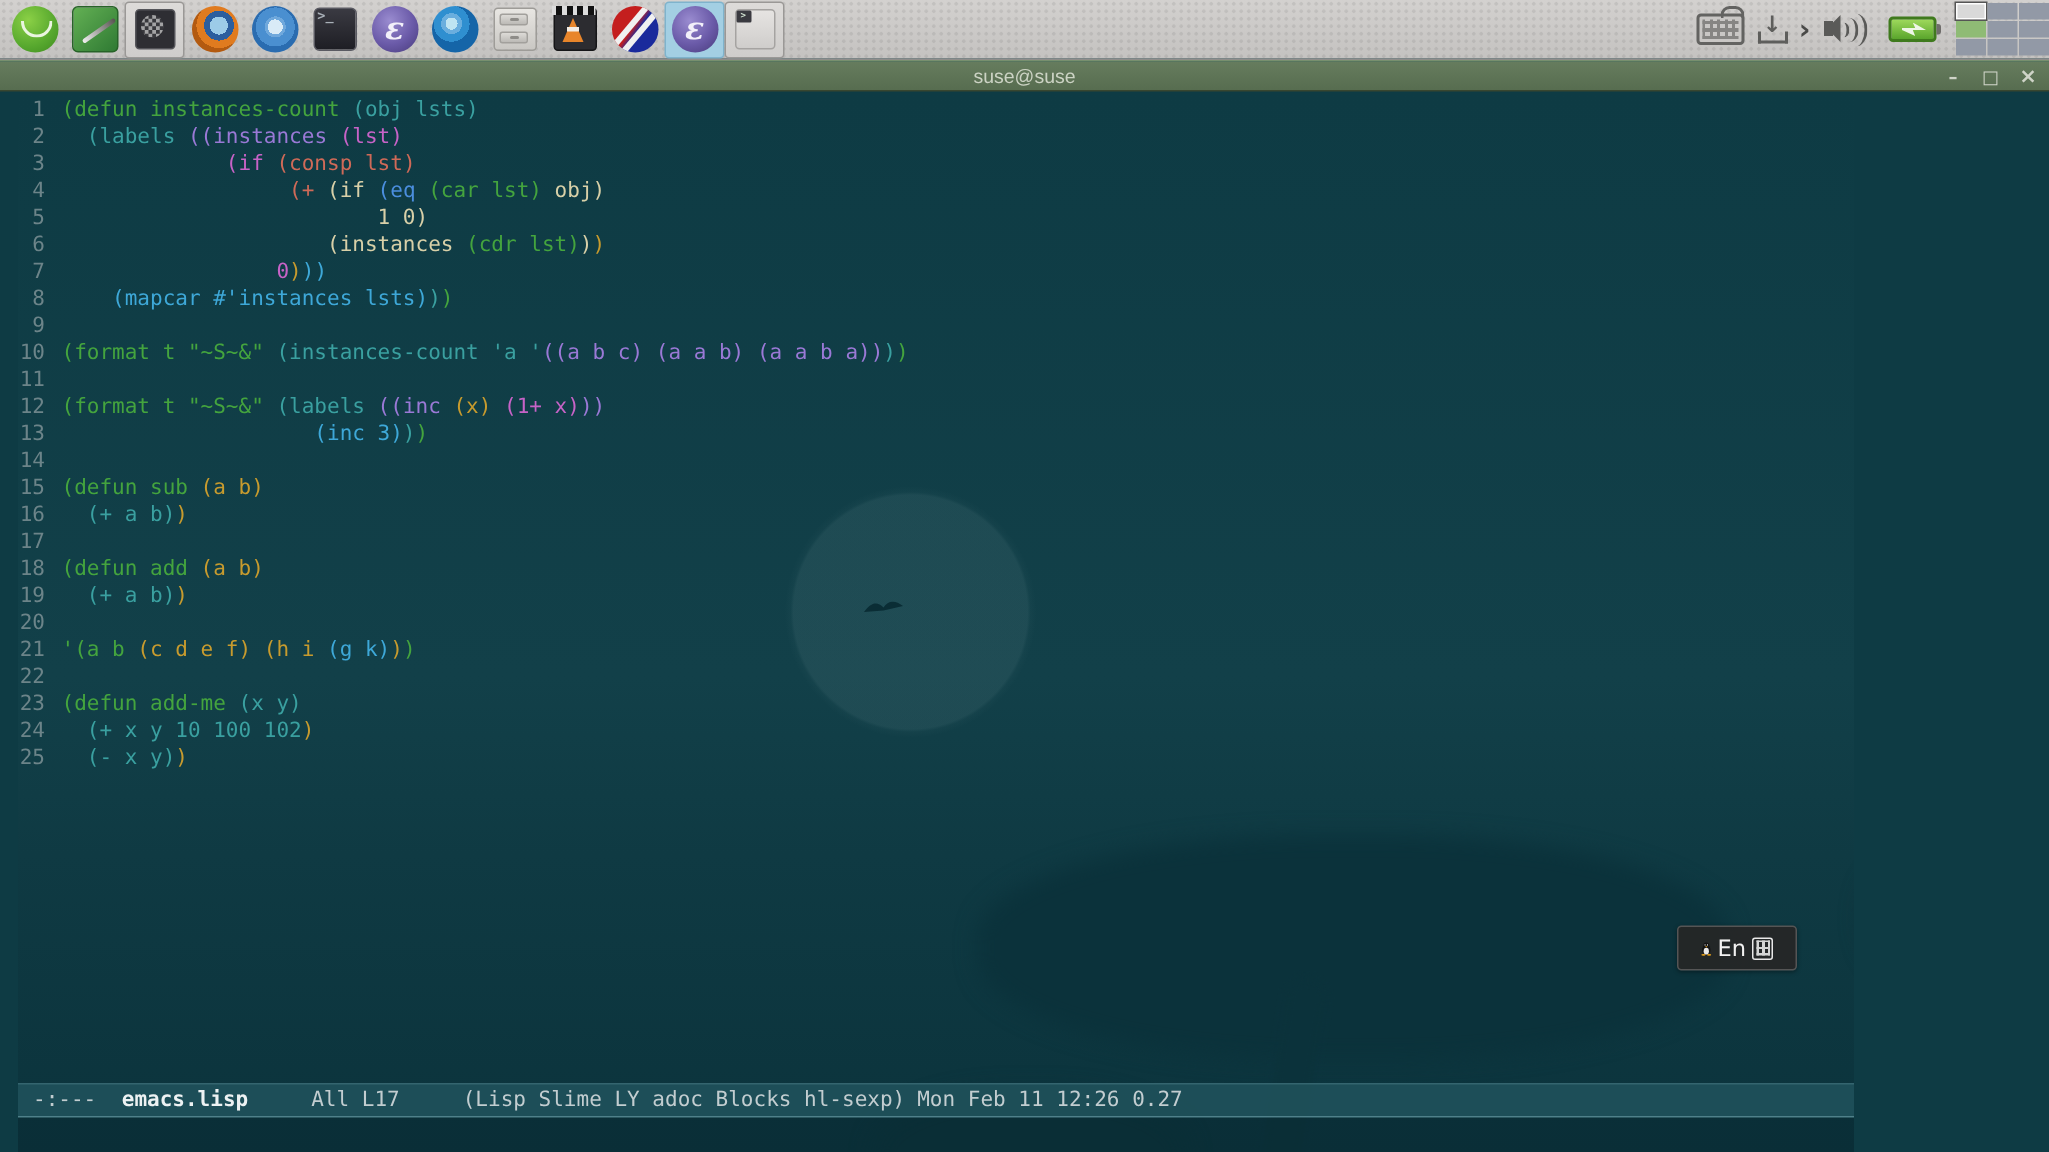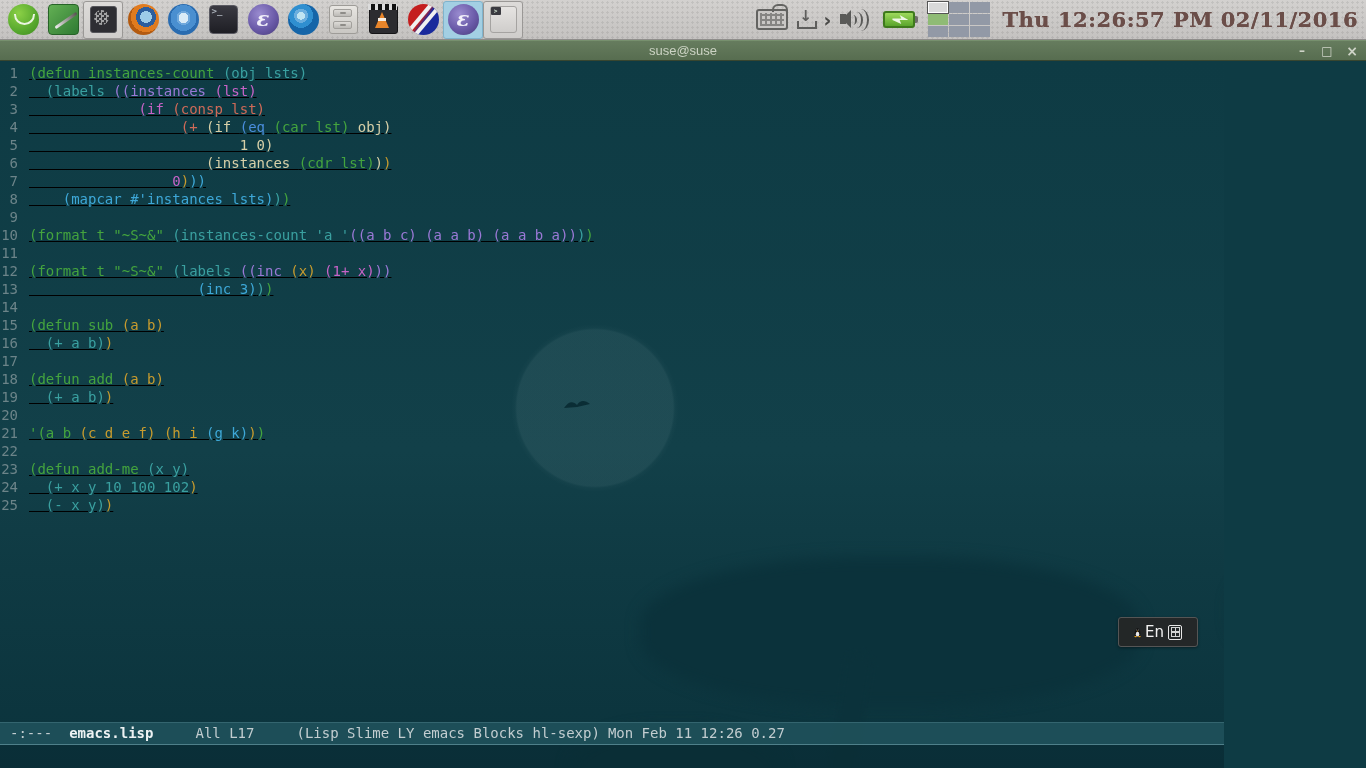--- a/index.html
+++ b/index.html
@@ -89,25 +89,24 @@
   
   .titlebar { position:absolute; top:40px; left:0; width:1366px; height:21px;
     background:linear-gradient(#667c5e,#576d50); border-top:1px solid #77906e; border-bottom:1px solid #39462f;
     z-index:25; }
   .titlebar .title { position:absolute; left:0; right:0; top:0; text-align:center; color:#ccd3c4;
     font:13px "Liberation Sans","DejaVu Sans",sans-serif; line-height:20px; }
   .winbtns { position:absolute; right:8px; top:0; height:20px; display:flex; gap:13px; align-items:center; }
   .winbtn { color:#cfd4c8; font:bold 12px "DejaVu Sans",sans-serif; width:12px; text-align:center; cursor:default; }
 
   
-  .workspace { position:absolute; top:62px; left:0; width:1224px; height:706px; overflow:hidden;
+  .workspace { position:absolute; top:62px; left:12px; width:1224px; height:706px; overflow:hidden;
     background:
       radial-gradient(circle 84px at 595px 346px, rgba(210,235,235,.07) 0 78px, rgba(210,235,235,.02) 80px, transparent 84px),
       linear-gradient(180deg,#0e3b44 0%, #124049 55%, #0f3a43 72%, #0b333c 100%);
-    text-decoration: underline;
   }
   .blob { position:absolute; background:#0b323b; filter:blur(7px); border-radius:45%; }
   .canopy1 { left:640px; top:495px; width:500px; height:150px; }
   .canopy2 { left:1230px; top:490px; width:220px; height:120px; }
   .trunk { left:835px; top:590px; width:26px; height:160px; transform:rotate(9deg); border-radius:12px; filter:blur(3px); }
   .roots { left:570px; top:665px; width:210px; height:90px; }
   .bird { position:absolute; left:563px; top:336px; width:28px; height:13px; }
 
   .code { position:relative; z-index:2; padding:2px 0 0 0; font:14px/18px "DejaVu Sans Mono",monospace; white-space:pre; }
   .cl { height:18px; }
@@ -212,21 +211,20 @@
         <div class="pcell"></div>
         <div class="pcell"></div>
         <div class="pcell p-green"></div>
         <div class="pcell"></div>
         <div class="pcell"></div>
         <div class="pcell"></div>
         <div class="pcell"></div>
         <div class="pcell"></div>
       </div>
     </div>
-    <div class="clock">Thu 12:26:57 PM 02/11/2016</div>
   </div>
 
   <div class="titlebar">
     <span class="title">suse@suse</span>
     <span class="winbtns">
       <span class="winbtn">–</span>
       <span class="winbtn">□</span>
       <span class="winbtn" style="font-size:14px">×</span>
     </span>
   </div>
@@ -236,21 +234,21 @@
     <div class="blob canopy2"></div>
     <div class="blob trunk"></div>
     <div class="blob roots"></div>
     <svg class="bird" viewBox="0 0 28 13">
       <path d="M1,10 C6,3 10,3 14,7 C17,2 22,2 27,6 L14,9 Z" fill="#0a2d35"></path>
     </svg>
 
     <pre class="code" id="code"><div class="cl"><span class="ln" style="color: rgb(108, 132, 137);">1</span><span style="color: rgb(68, 164, 62);">(defun instances-count </span><span style="color: rgb(58, 160, 160);">(obj lsts)</span></div><div class="cl"><span class="ln" style="color: rgb(108, 132, 137);">2</span><span style="color: rgb(68, 164, 62);">  </span><span style="color: rgb(58, 160, 160);">(labels </span><span style="color: rgb(154, 121, 214);">((instances </span><span style="color: rgb(199, 99, 199);">(lst)</span></div><div class="cl"><span class="ln" style="color: rgb(108, 132, 137);">3</span><span style="color: rgb(199, 99, 199);">             (if </span><span style="color: rgb(207, 106, 88);">(consp lst)</span></div><div class="cl"><span class="ln" style="color: rgb(108, 132, 137);">4</span><span style="color: rgb(207, 106, 88);">                  (+ </span><span style="color: rgb(216, 208, 168);">(if </span><span style="color: rgb(75, 142, 222);">(eq </span><span style="color: rgb(68, 164, 62);">(car lst)</span><span style="color: rgb(216, 208, 168);"> obj)</span></div><div class="cl"><span class="ln" style="color: rgb(108, 132, 137);">5</span><span style="color: rgb(216, 208, 168);">                         1 0)</span></div><div class="cl"><span class="ln" style="color: rgb(108, 132, 137);">6</span><span style="color: rgb(216, 208, 168);">                     (instances </span><span style="color: rgb(68, 164, 62);">(cdr lst)</span><span style="color: rgb(216, 208, 168);">)</span><span style="color: rgb(199, 155, 46);">)</span></div><div class="cl"><span class="ln" style="color: rgb(108, 132, 137);">7</span><span style="color: rgb(199, 99, 199);">                 0</span><span style="color: rgb(199, 155, 46);">)</span><span style="color: rgb(62, 168, 216);">))</span></div><div class="cl"><span class="ln" style="color: rgb(108, 132, 137);">8</span><span style="color: rgb(62, 168, 216);">    (mapcar #'instances lsts)</span><span style="color: rgb(58, 160, 160);">)</span><span style="color: rgb(68, 164, 62);">)</span></div><div class="cl"><span class="ln" style="color: rgb(108, 132, 137);">9</span></div><div class="cl"><span class="ln" style="color: rgb(108, 132, 137);">10</span><span style="color: rgb(68, 164, 62);">(format t "~S~&amp;" </span><span style="color: rgb(58, 160, 160);">(instances-count 'a '</span><span style="color: rgb(154, 121, 214);">((a b c) (a a b) (a a b a))</span><span style="color: rgb(58, 160, 160);">)</span><span style="color: rgb(68, 164, 62);">)</span></div><div class="cl"><span class="ln" style="color: rgb(108, 132, 137);">11</span></div><div class="cl"><span class="ln" style="color: rgb(108, 132, 137);">12</span><span style="color: rgb(68, 164, 62);">(format t "~S~&amp;" </span><span style="color: rgb(58, 160, 160);">(labels </span><span style="color: rgb(154, 121, 214);">((inc </span><span style="color: rgb(199, 155, 46);">(x) </span><span style="color: rgb(199, 99, 199);">(1+ x)</span><span style="color: rgb(154, 121, 214);">))</span></div><div class="cl"><span class="ln" style="color: rgb(108, 132, 137);">13</span><span style="color: rgb(62, 168, 216);">                    (inc 3)</span><span style="color: rgb(58, 160, 160);">)</span><span style="color: rgb(68, 164, 62);">)</span></div><div class="cl"><span class="ln" style="color: rgb(108, 132, 137);">14</span></div><div class="cl"><span class="ln" style="color: rgb(108, 132, 137);">15</span><span style="color: rgb(68, 164, 62);">(defun sub </span><span style="color: rgb(199, 155, 46);">(a b)</span></div><div class="cl"><span class="ln" style="color: rgb(108, 132, 137);">16</span><span style="color: rgb(58, 160, 160);">  (+ a b)</span><span style="color: rgb(199, 155, 46);">)</span></div><div class="cl"><span class="ln" style="color: rgb(108, 132, 137);">17</span></div><div class="cl"><span class="ln" style="color: rgb(108, 132, 137);">18</span><span style="color: rgb(68, 164, 62);">(defun add </span><span style="color: rgb(199, 155, 46);">(a b)</span></div><div class="cl"><span class="ln" style="color: rgb(108, 132, 137);">19</span><span style="color: rgb(58, 160, 160);">  (+ a b)</span><span style="color: rgb(199, 155, 46);">)</span></div><div class="cl"><span class="ln" style="color: rgb(108, 132, 137);">20</span></div><div class="cl"><span class="ln" style="color: rgb(108, 132, 137);">21</span><span style="color: rgb(68, 164, 62);">'(a b </span><span style="color: rgb(199, 155, 46);">(c d e f) </span><span style="color: rgb(199, 155, 46);">(h i </span><span style="color: rgb(62, 168, 216);">(g k)</span><span style="color: rgb(199, 155, 46);">)</span><span style="color: rgb(68, 164, 62);">)</span></div><div class="cl"><span class="ln" style="color: rgb(108, 132, 137);">22</span></div><div class="cl"><span class="ln" style="color: rgb(108, 132, 137);">23</span><span style="color: rgb(68, 164, 62);">(defun add-me </span><span style="color: rgb(58, 160, 160);">(x y)</span></div><div class="cl"><span class="ln" style="color: rgb(108, 132, 137);">24</span><span style="color: rgb(58, 160, 160);">  (+ x y 10 100 102</span><span style="color: rgb(199, 155, 46);">)</span></div><div class="cl"><span class="ln" style="color: rgb(108, 132, 137);">25</span><span style="color: rgb(58, 160, 160);">  (- x y)</span><span style="color: rgb(199, 155, 46);">)</span></div></pre>
 
     <div class="modeline">
-      <span class="ml-prefix">-:---</span><span class="ml-buffer">emacs.lisp</span><span class="ml-pos">All L17</span><span class="ml-modes">(Lisp Slime LY emacs Blocks hl-sexp)</span><span class="ml-datetime">Mon Feb 11 12:26 0.27</span>
+      <span class="ml-prefix">-:---</span><span class="ml-buffer">emacs.lisp</span><span class="ml-pos">All L17</span><span class="ml-modes">(Lisp Slime LY adoc Blocks hl-sexp)</span><span class="ml-datetime">Mon Feb 11 12:26 0.27</span>
     </div>
     <div class="echo"></div>
   </div>
 
   <div class="ime">
     <svg width="13" height="17" viewBox="0 0 13 17">
       <ellipse cx="6.5" cy="10" rx="5.2" ry="6.5" fill="#141414"></ellipse>
       <circle cx="6.5" cy="4.5" r="3.6" fill="#141414"></circle>
       <ellipse cx="6.5" cy="11.5" rx="3.2" ry="4.2" fill="#e9e9e9"></ellipse>
       <circle cx="5" cy="3.8" r="0.7" fill="#fff"></circle>

